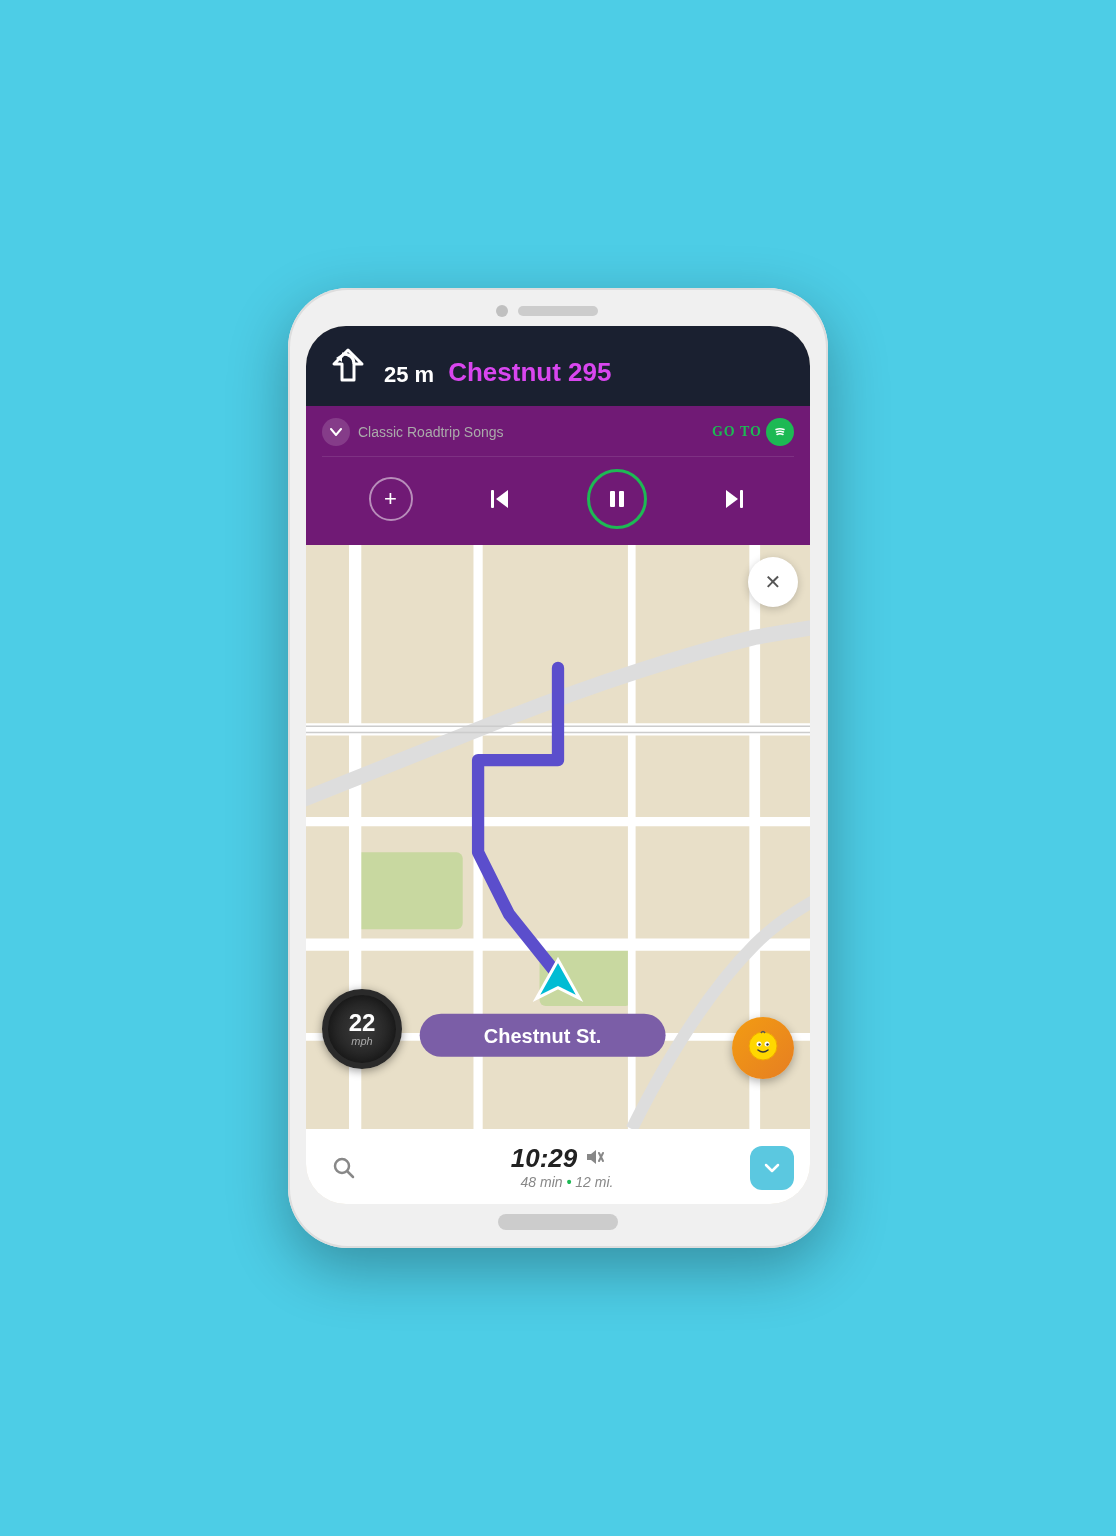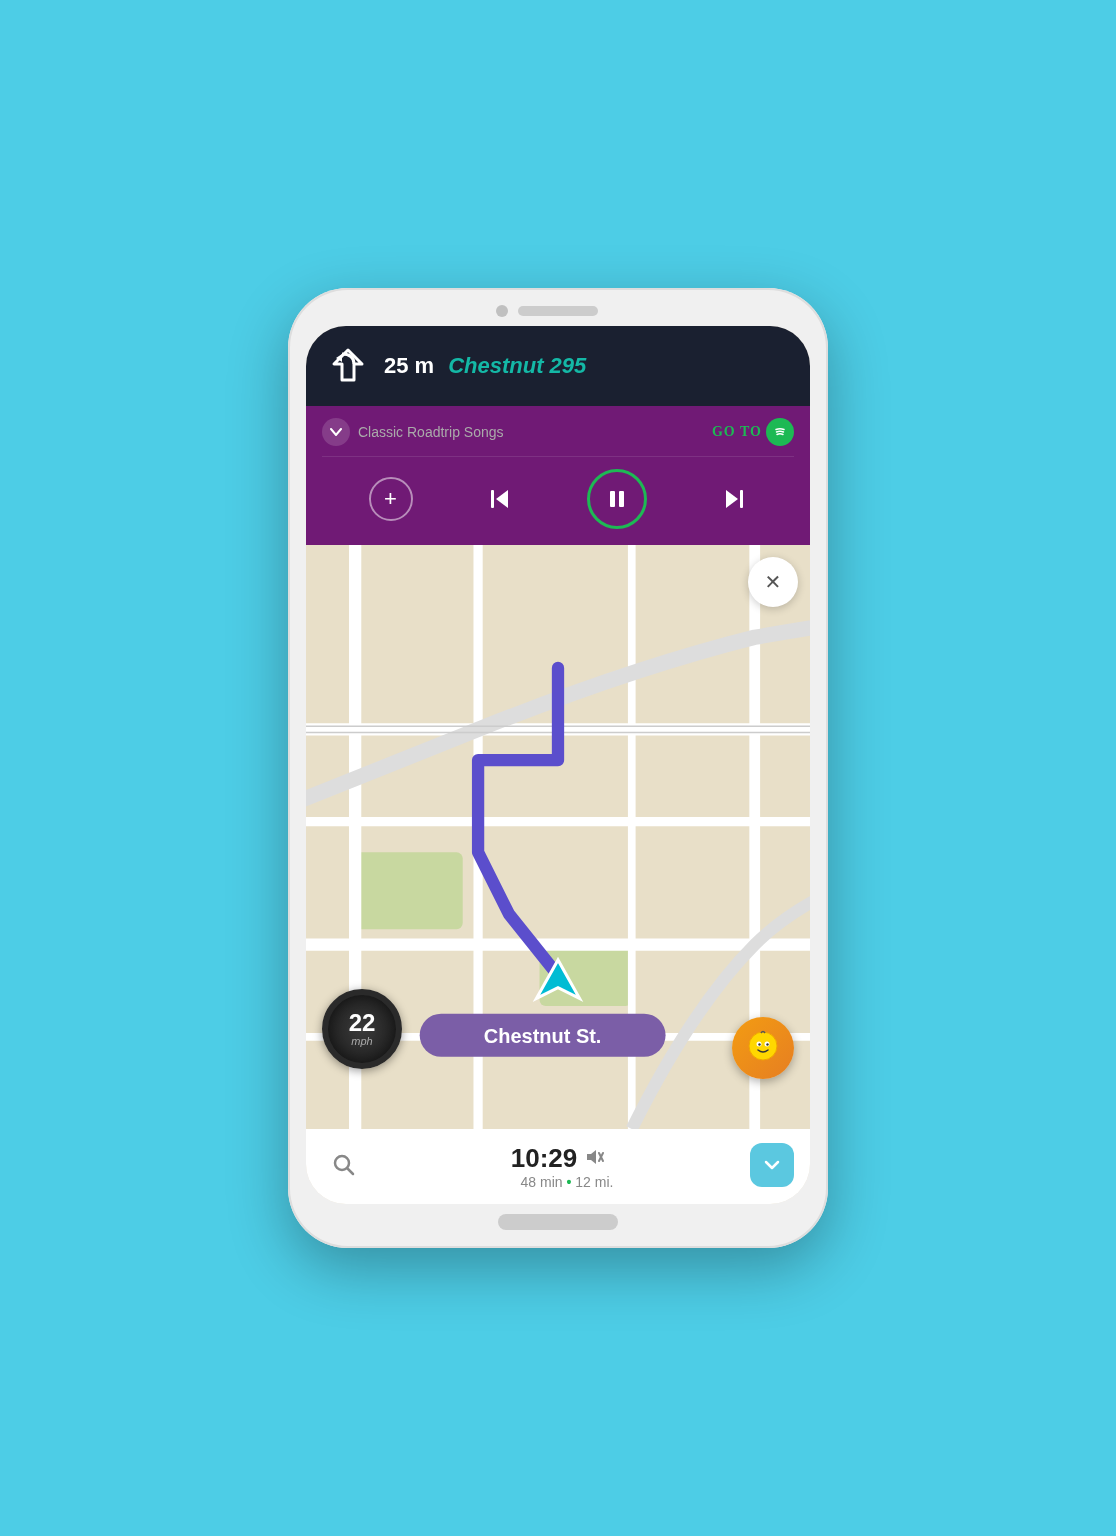--- a/index.html
+++ b/index.html
@@ -56,38 +56,37 @@
       background: #ccc;
       border-radius: 8px;
       margin-top: 10px;
     }
 
     
     .nav-header {
       background: #1a2030;
       padding: 18px 20px;
       display: flex;
-      align-items: center;
+      align-items: flex-end;
       gap: 14px;
     }
     .turn-arrow {
       width: 44px;
       height: 44px;
       flex-shrink: 0;
     }
     .nav-distance {
       font-size: 22px;
       font-weight: 600;
       color: white;
     }
     .nav-street {
-      font-size: 22px;
+      font-size: 26px;
       font-weight: 700;
-      color: #14b8a6;
-      font-style: italic;
+      color: #d946ef;
     }
 
     
     .music-panel {
       background: #701a75;
       padding: 12px 16px 16px;
     }
     .music-source-row {
       display: flex;
       align-items: center;
@@ -285,22 +284,23 @@
       color: #aaa;
       font-size: 11px;
       font-style: italic;
     }
 
     
     .bottom-bar {
       background: white;
       padding: 14px 16px;
       display: flex;
-      align-items: flex-start;
+      align-items: flex-end;
       justify-content: space-between;
+      font-style: italic;
     }
     .search-btn {
       width: 44px;
       height: 44px;
       display: flex;
       align-items: center;
       justify-content: center;
       cursor: pointer;
       color: #888;
     }

